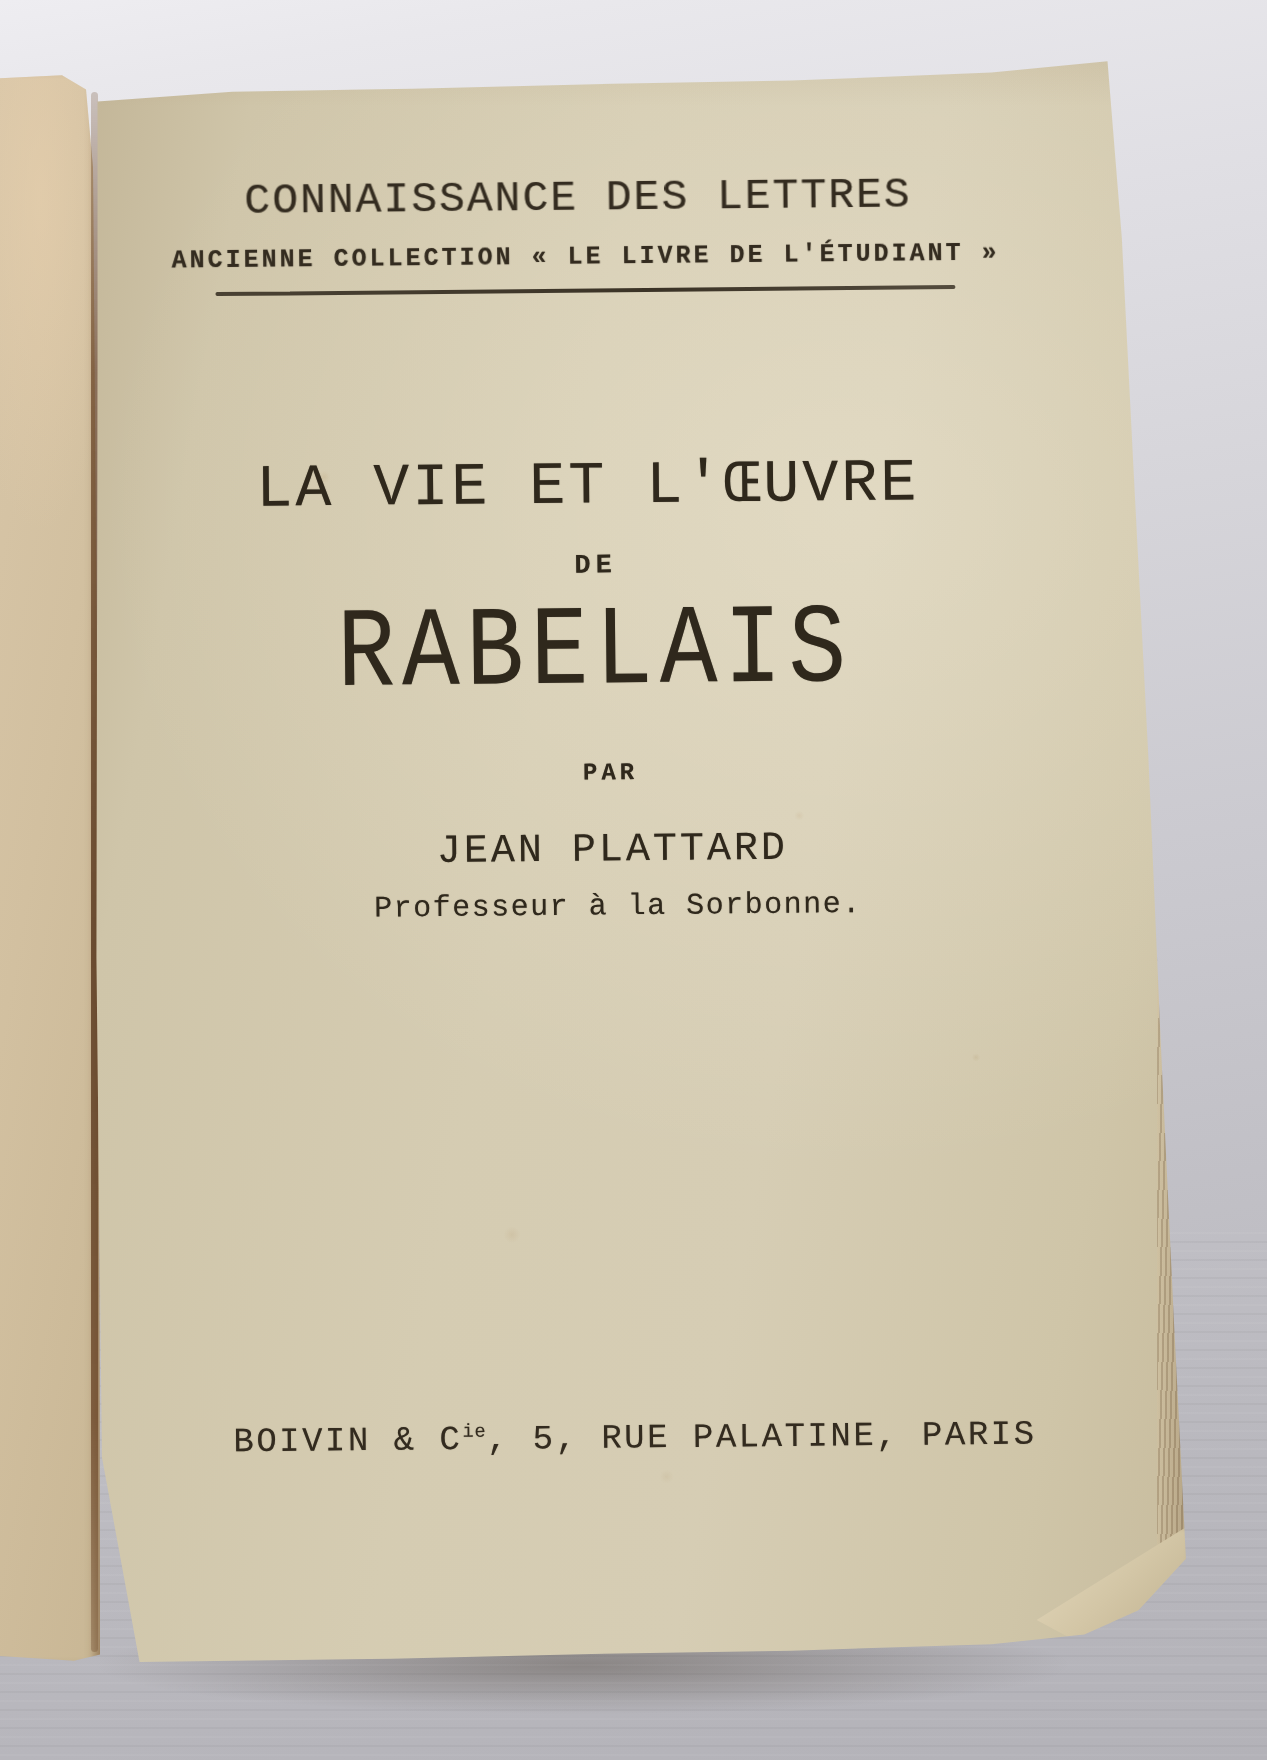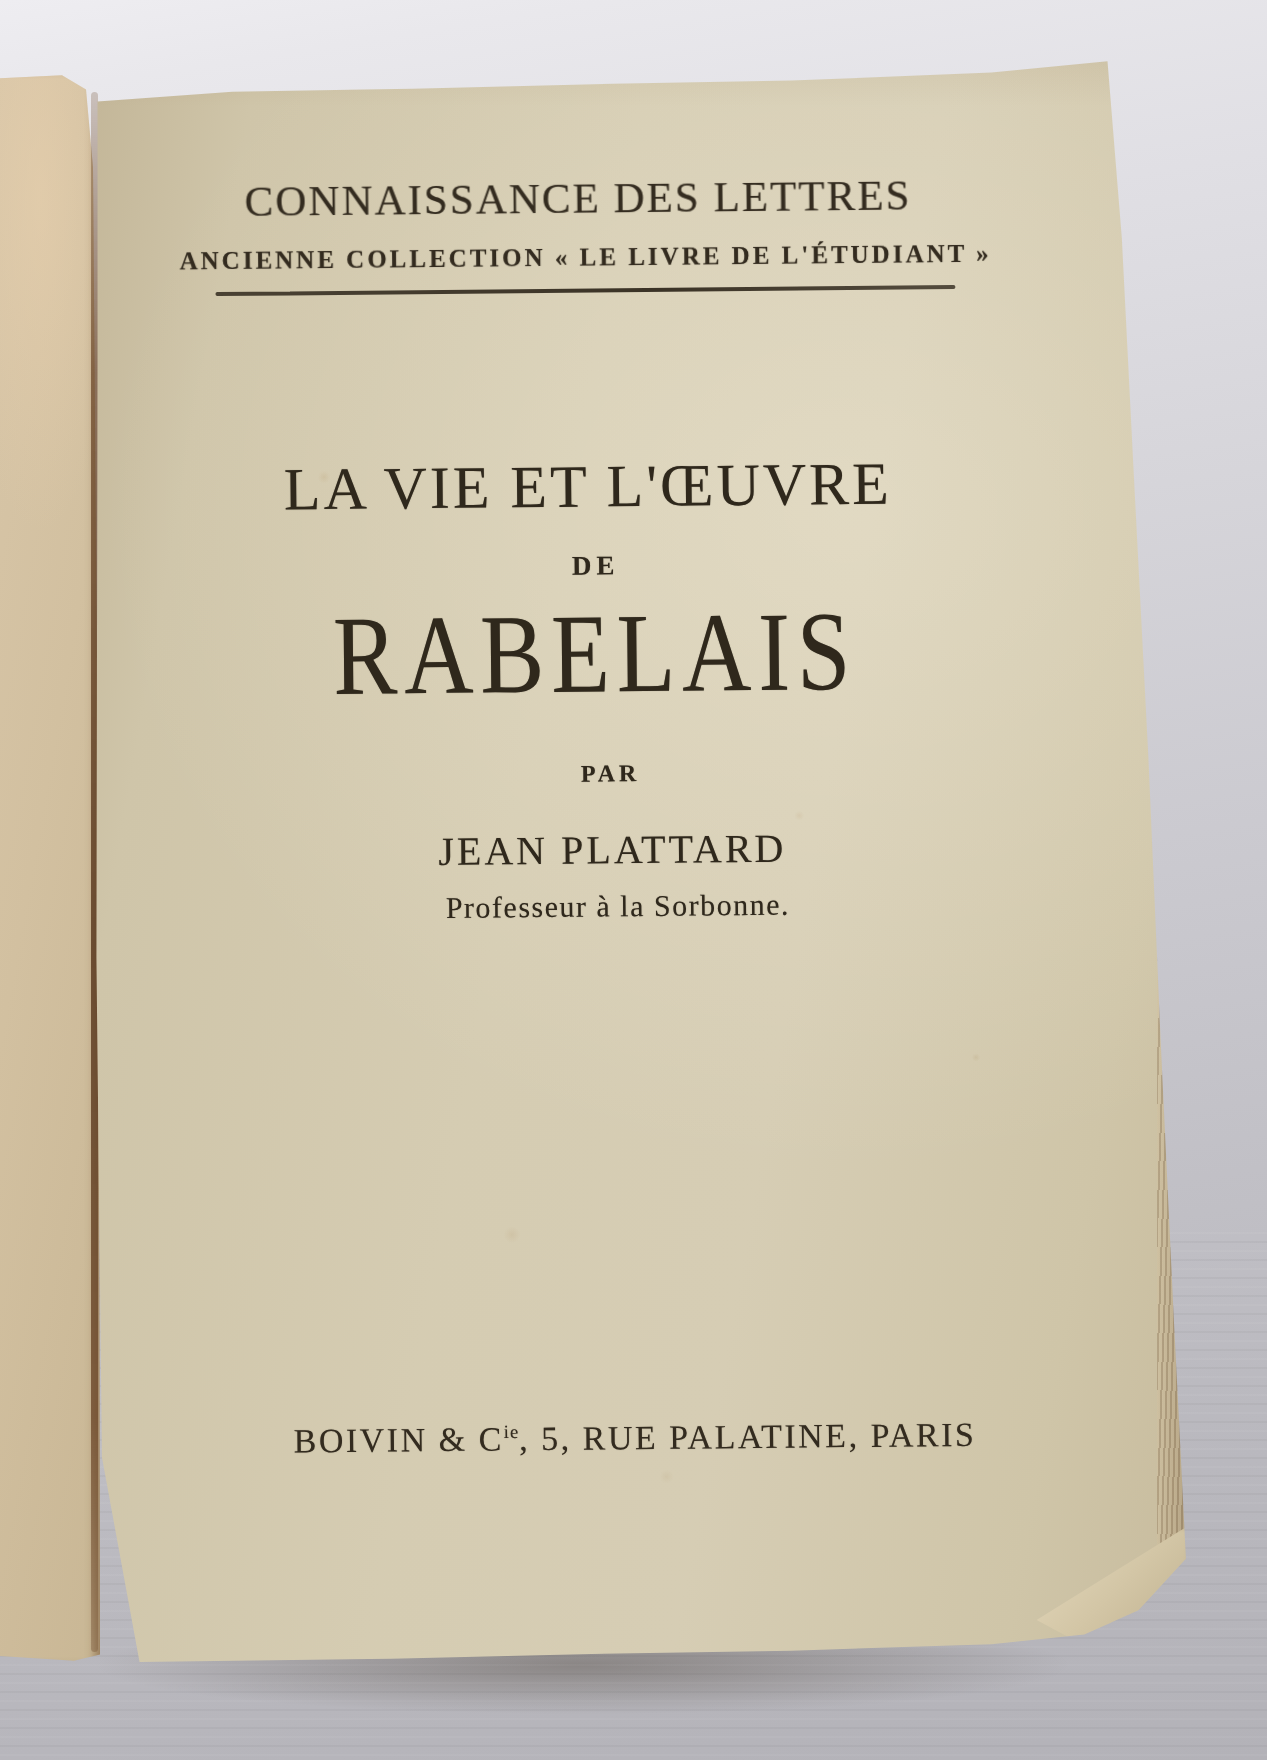--- a/index.html
+++ b/index.html
@@ -1,20 +1,20 @@
 <!DOCTYPE html>
 <html><head>
 <meta charset="utf-8">
 <style>
   html,body{margin:0;padding:0;background:#b9b8be;}
   .scene{
     position:relative;
     width:1267px;height:1760px;
     overflow:hidden;
-    font-family:Liberation Serif, serif;
+    font-family:Liberation Mono, monospace;
   }
   
   .bg{
     position:absolute;inset:0;
     background:
       radial-gradient(55% 4% at 46% 94.6%, rgba(70,60,48,.40), rgba(70,60,48,0) 70%),
       linear-gradient(171deg,
         #eeedf1 0%, #e9e8ec 5%,
         #e0dfe4 18%, #d6d5da 34%,
         #cbcad0 52%, #c2c1c7 68%,

